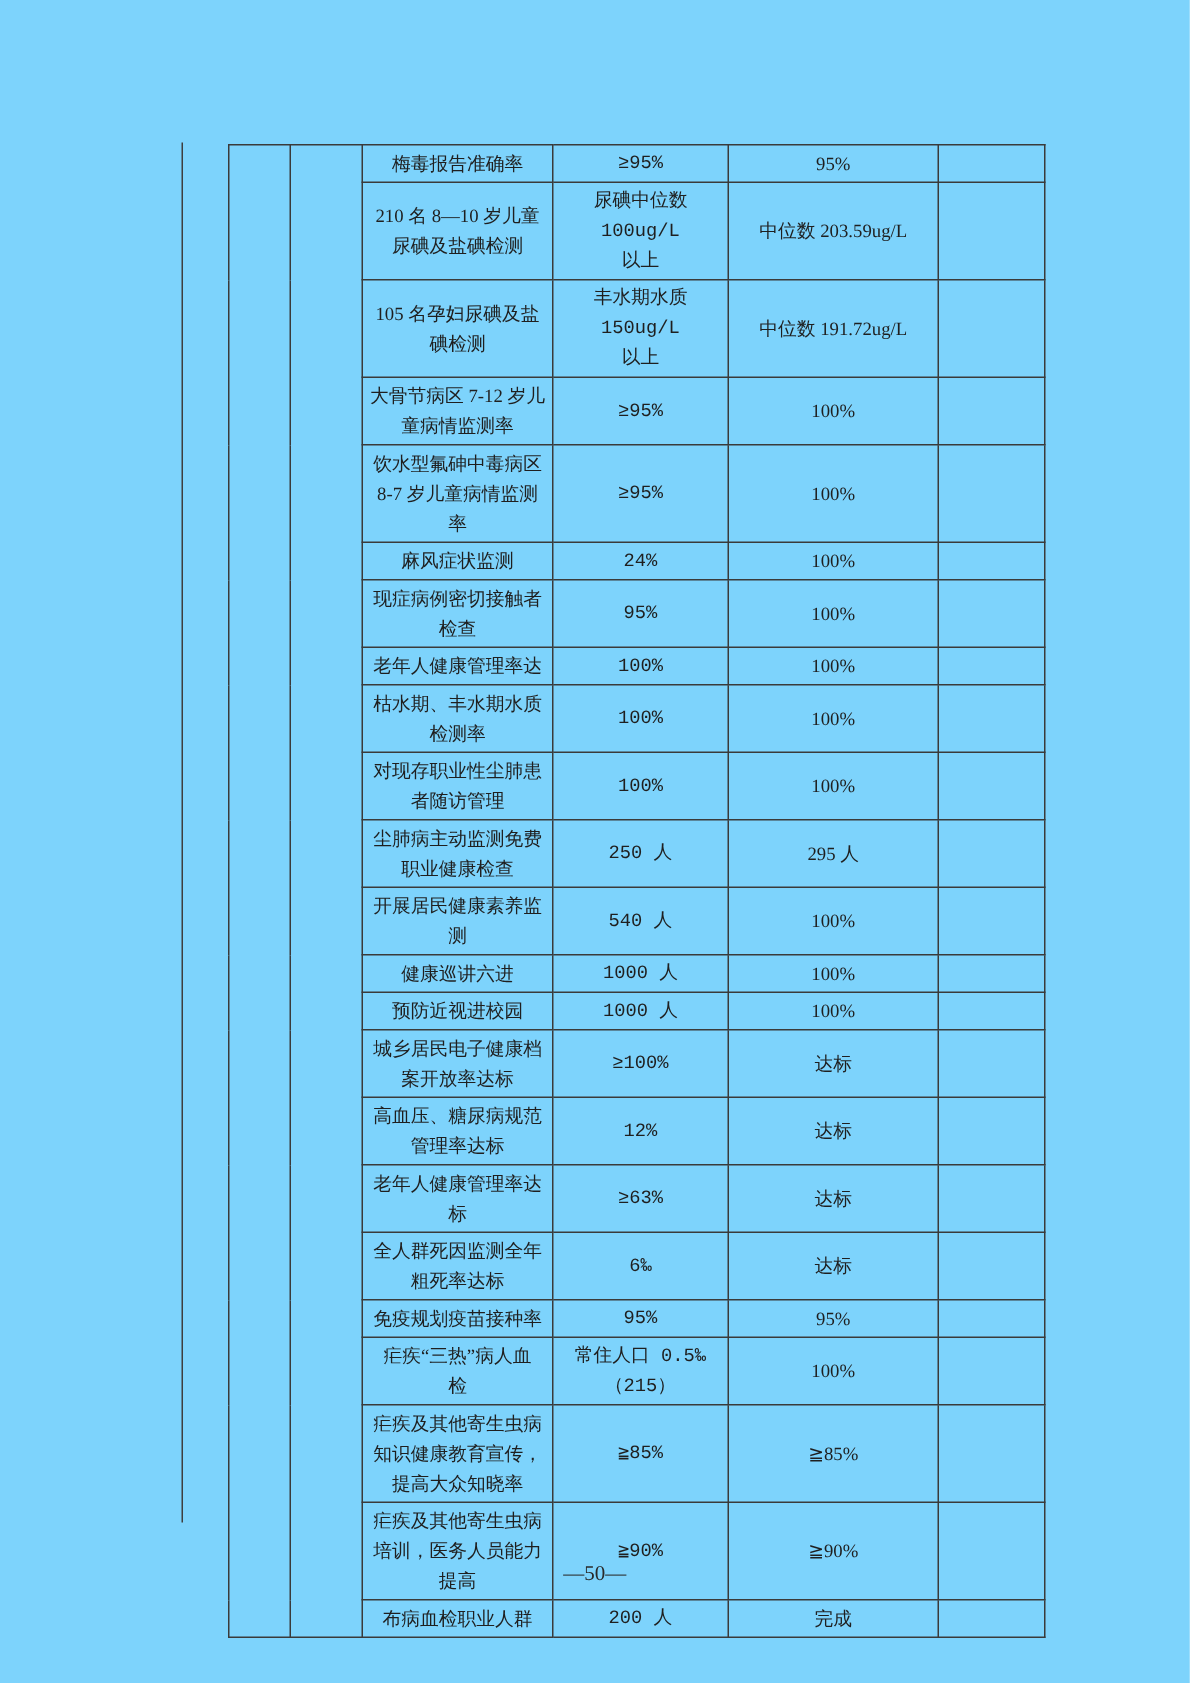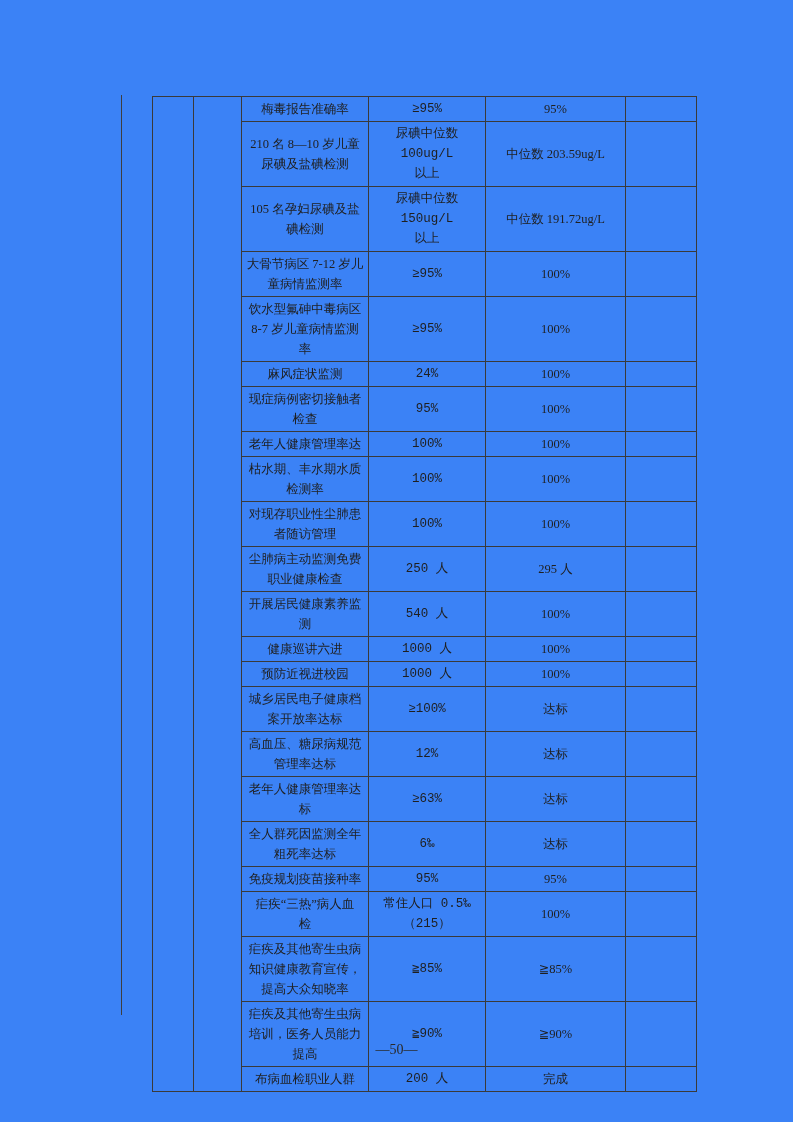--- a/index.html
+++ b/index.html
@@ -11,21 +11,21 @@
     height: 1122px;
     background: #ffffff;
     position: relative;
     font-family: "Liberation Serif", "DejaVu Serif", serif;
     color: #1f1f1f;
     overflow: hidden;
   }
   .page {
     position: absolute;
     inset: 0;
-    background: #3b82f6;
+    background: #7dd3fc;
   }
   .margin-line {
     position: absolute;
     left: 121px;
     top: 95px;
     width: 1px;
     height: 920px;
     background: #3e3e3e;
   }
   table.report-table {
@@ -81,21 +81,21 @@
           <td class="col-task">210 名 8—10 岁儿童
 尿碘及盐碘检测</td>
           <td class="col-target">尿碘中位数 100ug/L
 以上</td>
           <td class="col-actual">中位数 203.59ug/L</td>
           <td class="col-remark"></td>
         </tr>
         <tr>
           <td class="col-task">105 名孕妇尿碘及盐
 碘检测</td>
-          <td class="col-target">尿碘中位数 150ug/L
+          <td class="col-target">丰水期水质 150ug/L
 以上</td>
           <td class="col-actual">中位数 191.72ug/L</td>
           <td class="col-remark"></td>
         </tr>
         <tr>
           <td class="col-task">大骨节病区 7-12 岁儿
 童病情监测率</td>
           <td class="col-target">≥95%</td>
           <td class="col-actual">100%</td>
           <td class="col-remark"></td>

